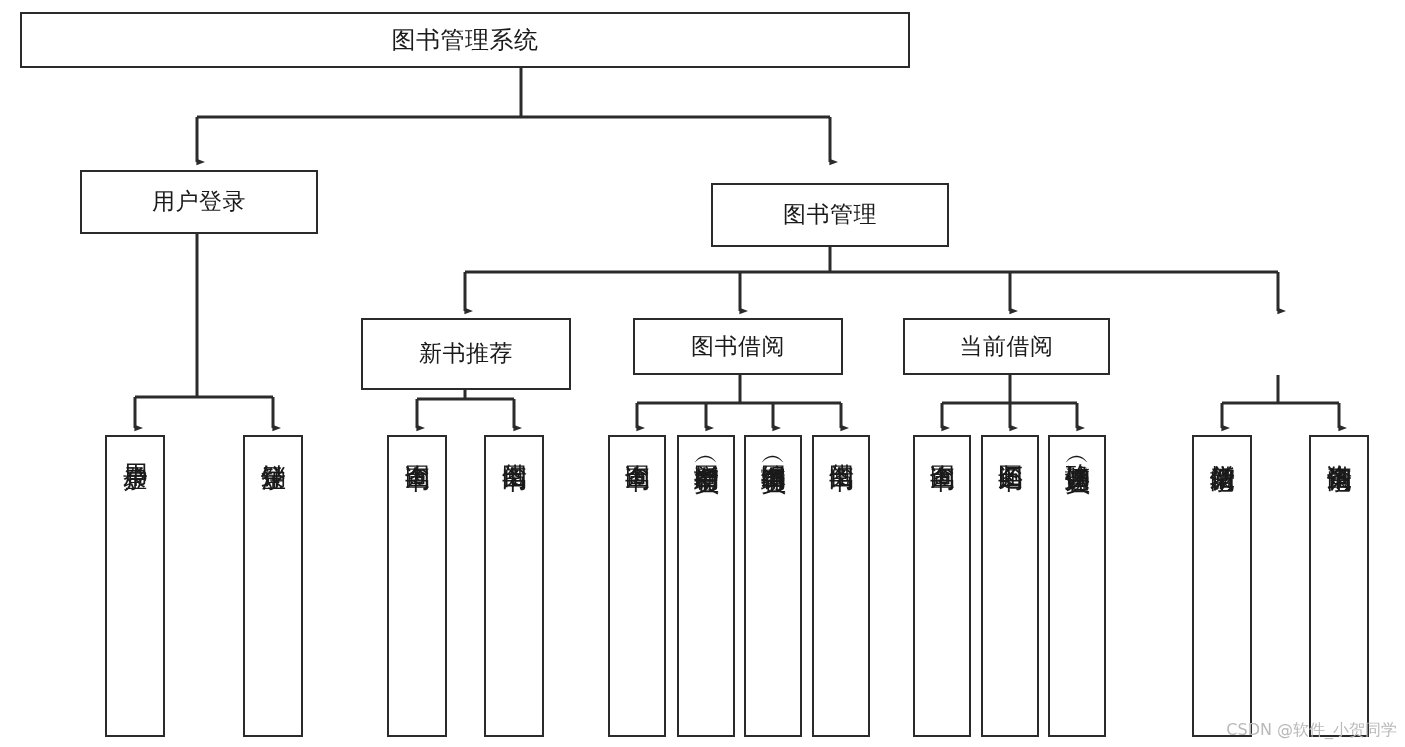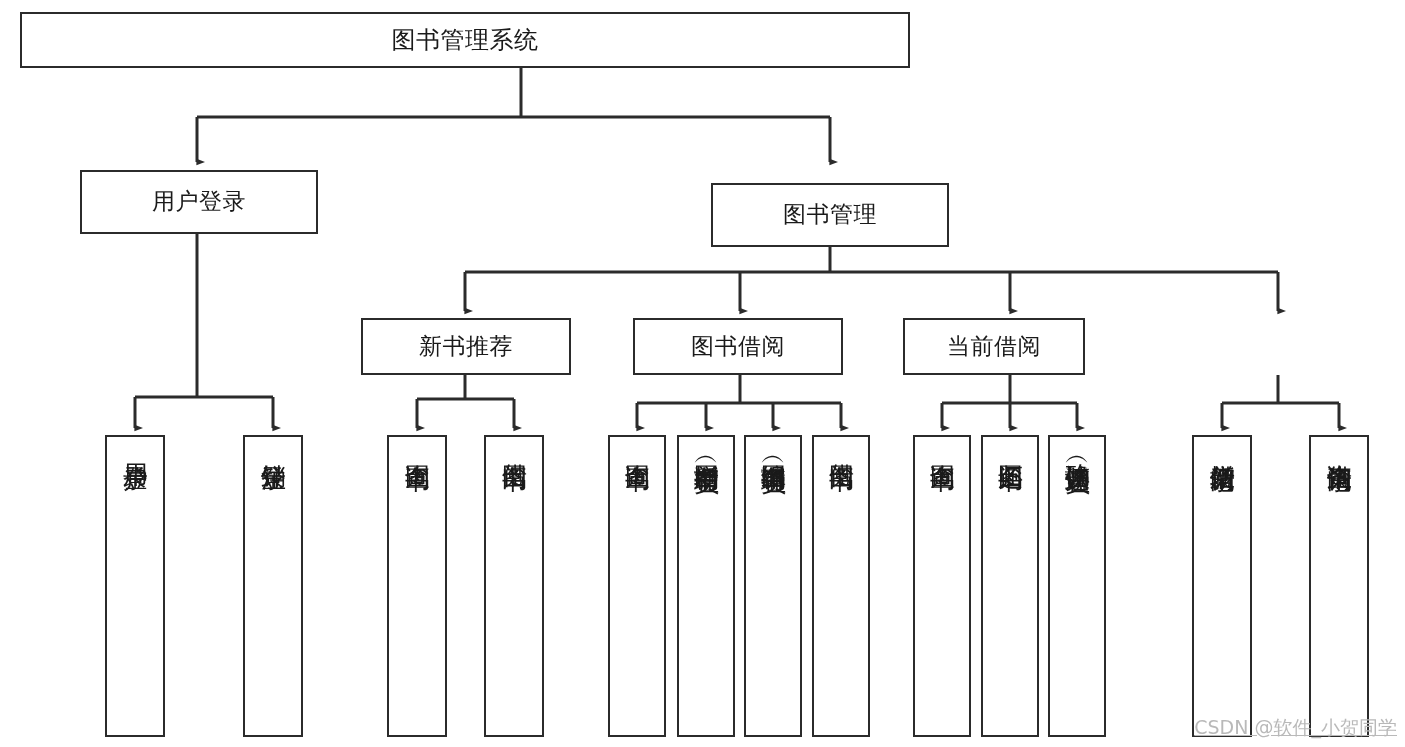--- a/index.html
+++ b/index.html
@@ -59,25 +59,24 @@
     writing-mode: vertical-rl;
     text-orientation: upright;
     line-height: 1.04;
     letter-spacing: 1px;
     white-space: nowrap;
   }
   #watermark {
     position: absolute;
     right: 8px;
     bottom: 6px;
-    font-size: 19px;
+    font-size: 16px;
     color: #b9b9b9;
     white-space: nowrap;
     user-select: none;
-    text-decoration: underline;
   }
 </style>
 </head>
 <body>
 
 <div id="diagram-root">
 
   <svg id="edge-layer" viewBox="0 0 1405 747" width="1405" height="747">
     <defs>
       <marker id="arrowhead" markerWidth="7" markerHeight="9" refX="3.5" refY="8.4" orient="auto-start-reverse" markerUnits="userSpaceOnUse">
@@ -133,29 +132,29 @@
   </div>
 
   <div class="node horiz" style="left:80px; top:170px; width:238px; height:64px;">
     <span class="node-label">用户登录</span>
   </div>
 
   <div class="node horiz" style="left:711px; top:170px; width:238px; height:64px;margin-top:13px;">
     <span class="node-label">图书管理</span>
   </div>
 
-  <div class="node horiz" style="left:361px; top:318px; width:210px; height:57px;">
+  <div class="node horiz" style="left:361px; top:318px; width:210px; height:72px;">
     <span class="node-label">新书推荐</span>
   </div>
 
   <div class="node horiz" style="left:633px; top:318px; width:210px; height:57px;">
     <span class="node-label">图书借阅</span>
   </div>
 
-  <div class="node horiz" style="left:903px; top:318px; width:182px; height:57px;">
+  <div class="node horiz" style="left:903px; top:318px; width:207px; height:57px;">
     <span class="node-label">当前借阅</span>
   </div>
 
 
   <div class="node vert" style="left:105px; top:435px; width:60px; height:302px;">
     <span class="node-label">用户登录</span>
   </div>
 
   <div class="node vert" style="left:243px; top:435px; width:60px; height:302px;">
     <span class="node-label">注销登录</span>

